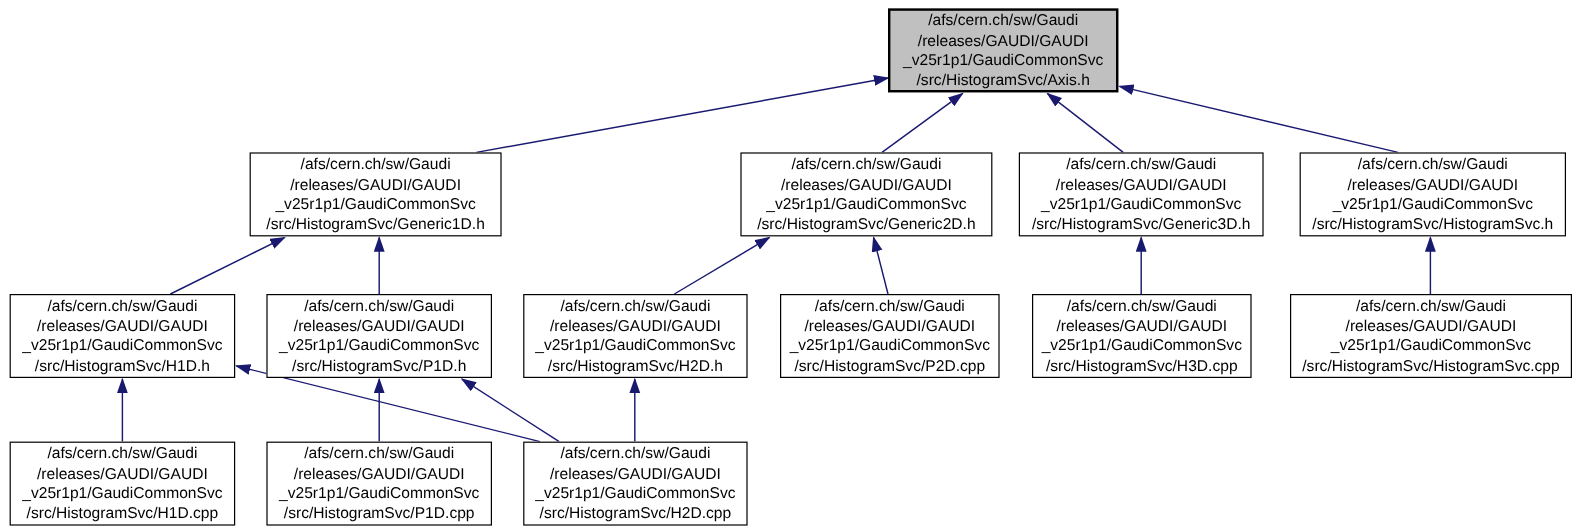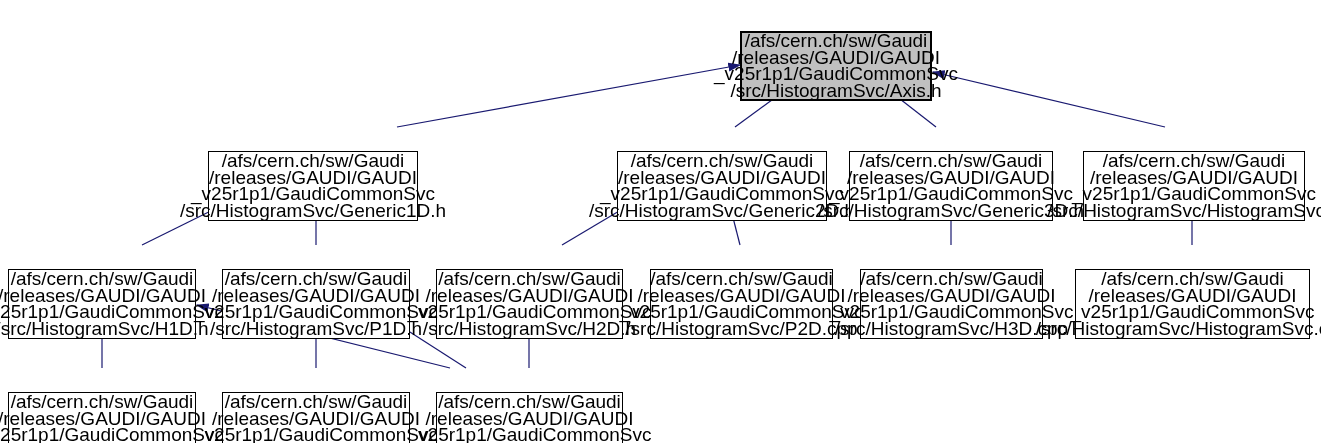--- a/index.html
+++ b/index.html
@@ -26,24 +26,23 @@
     position: absolute;
     box-sizing: border-box;
     border: 1px solid #000000;
     background: #ffffff;
     color: #000000;
     display: flex;
     align-items: center;
     justify-content: center;
     text-align: center;
     white-space: pre-line;
-    font-size: 19px;
+    font-size: 13px;
     line-height: 16.5px;
     cursor: pointer;
-    margin-top: 24px;
   }
   .node.root {
     border-width: 2px;
     cursor: default;
   }
 </style>
 </head>
 <body>
 
 <div class="graph-canvas">

